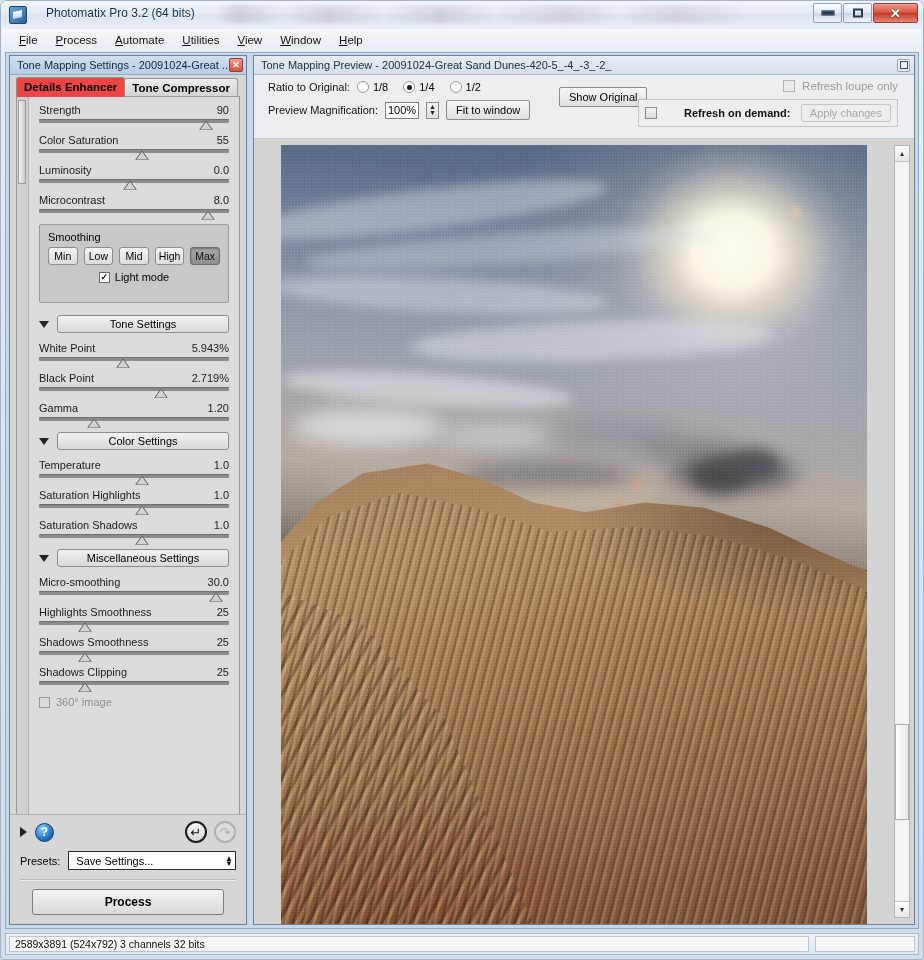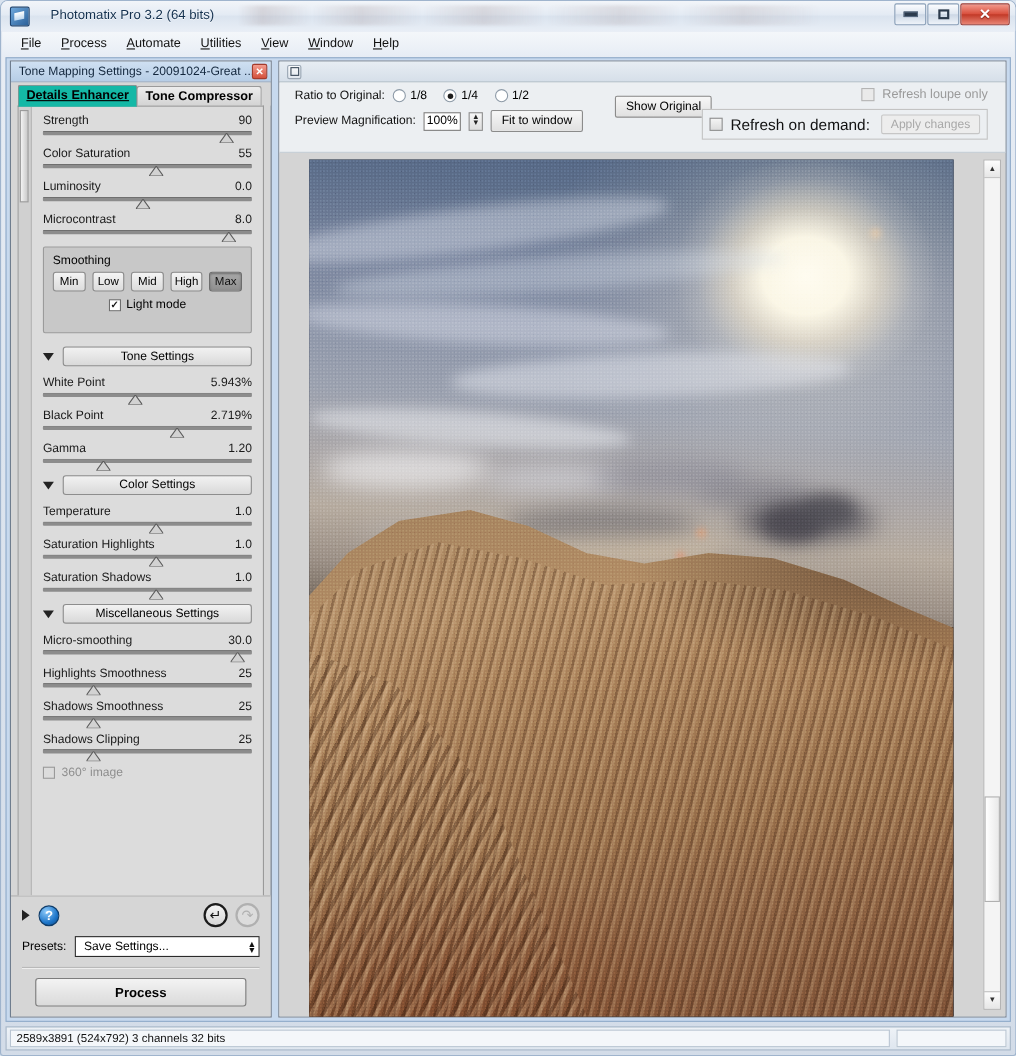--- a/index.html
+++ b/index.html
@@ -95,21 +95,21 @@
     display:flex;align-items:center;justify-content:center;cursor:pointer;box-sizing:border-box;
   }
   .tabs{height:21px;display:flex;align-items:flex-end;padding-left:6px;
         background:#d6d6d6;box-sizing:border-box;}
   .tab{
     font-size:11.5px;font-weight:bold;padding:3px 7px 3px 7px;
     border:1px solid #9a9a9a;border-bottom:none;border-radius:3px 3px 0 0;
     background:linear-gradient(180deg,#ededed,#d2d2d2);cursor:pointer;
     position:relative;top:1px;
   }
-  .tab.active{background:#14b8a6;border-color:#8d8d8d;z-index:2;padding-bottom:4px;text-decoration:underline;}
+  .tab.active{background:#ef4444;border-color:#8d8d8d;z-index:2;padding-bottom:4px;}
   .tab:not(.active){margin-left:-1px;}
 
   .tms-body{
     flex:1;margin:0 6px 0 6px;background:#dcdcdc;
     border:1px solid #9a9a9a;border-bottom:none;overflow:hidden;position:relative;
   }
   .scrollcol{
     position:absolute;left:0;top:0;width:11px;bottom:0;
     background:#d0d0d0;border-right:1px solid #b5b5b5;
   }
@@ -245,21 +245,21 @@
     background:linear-gradient(180deg,#f7f7f7,#e0e0e0);cursor:pointer;white-space:nowrap;
   }
   .show-orig{position:absolute;left:305px;top:16px;}
   .tb-r{position:absolute;right:16px;top:5px;width:260px;}
   .rl-line{display:flex;align-items:center;justify-content:flex-end;gap:7px;color:#9a9a9a;font-size:11.5px;}
   .chk-d{width:12px;height:12px;border:1px solid #b4b4b4;background:#eaeaea;box-sizing:border-box;}
   .rod-box{
     margin-top:7px;border:1px solid #c3c3c3;background:#eceff2;padding:4px 6px;
     display:flex;align-items:center;gap:7px;box-sizing:border-box;
   }
-  .rod-lab{font-size:14px;font-weight:normal;color:#111;white-space:nowrap;}
+  .rod-lab{font-size:11px;font-weight:bold;color:#111;white-space:nowrap;margin-left:20px;}
   .chk-rod{width:12px;height:12px;border:1px solid #8d8d8d;
            background:linear-gradient(180deg,#f4f4f4,#dcdcdc);box-sizing:border-box;cursor:pointer;}
   .apply-dim{
     margin-left:auto;font-size:11px;color:#a8a8a8;padding:2px 8px;
     border:1px solid #c6c6c6;border-radius:2px;background:#ededed;white-space:nowrap;
   }
 
   .canvas-wrap{flex:1;position:relative;background:#d4d4d4;overflow:hidden;}
   .photo{
     position:absolute;left:27px;top:6px;width:586px;height:787px;
@@ -616,20 +616,21 @@
                 </span>
             </span>
           </div>
           <div class="divider"></div>
           <div class="process">Process</div>
         </div>
       </div>
 
       <div class="prev">
         <div class="prev-cap">
+          <div class="prev-cap-t">Tone Mapping Preview - 20091024-Great Sand Dunes-420-5_-4_-3_-2_</div>
           <div class="cap-sq">
               <i></i>
             </div>
         </div>
 
         <div class="toolbar">
           <div class="tb-l">
             <div class="tb-row">
               <span class="tb-lab">Ratio to Original:</span>
               <span class="radio-lbl">

